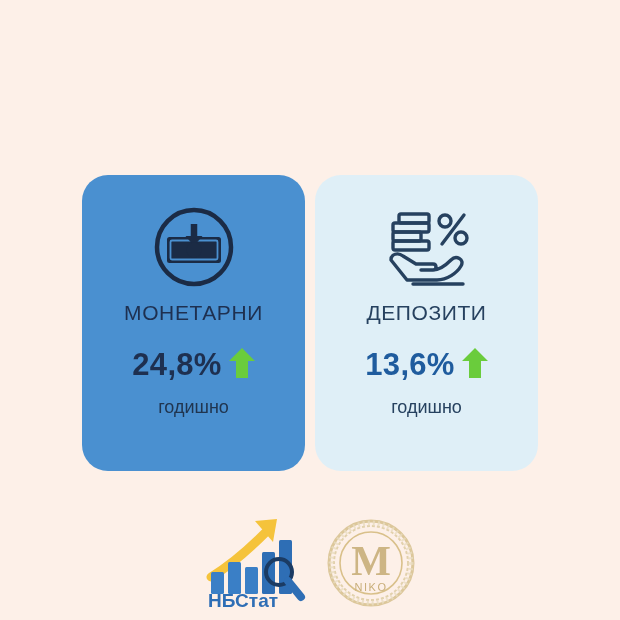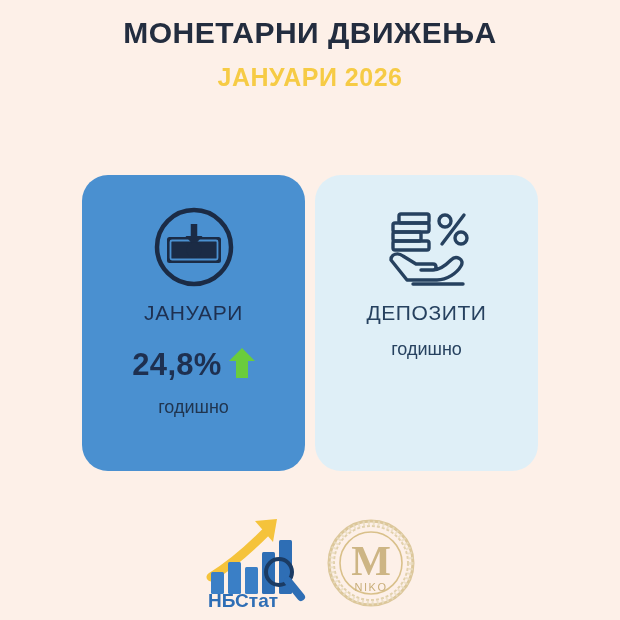--- a/index.html
+++ b/index.html
@@ -153,39 +153,35 @@
     height: 92px;
     position: relative;
   }
   .logo-seal svg { display: block; }
 </style>
 </head>
 <body>
 
 <div class="page">
 
-  <div class="header">
-    <h1 class="title">МОНЕТАРНИ ДВИЖЕЊА</h1>
-    <h2 class="subtitle">ЈАНУАРИ 2026</h2>
-  </div>
 
   <div class="cards">
 
     <div class="card card-deposits">
       <div class="card-icon">
         <svg width="86" height="86" viewBox="0 0 86 86" aria-hidden="true">
           <circle cx="43" cy="43" r="37" fill="none" stroke="#1B2B45" stroke-width="4.5"></circle>
           <rect x="16" y="33" width="54" height="26" rx="2.5" fill="#1B2B45"></rect>
           <rect x="19.5" y="36.5" width="47" height="19" rx="1.5" fill="none" stroke="#4A90D0" stroke-width="1.8"></rect>
           <path d="M43 20 L43 36" stroke="#1B2B45" stroke-width="6.5" stroke-linecap="butt"></path>
           <path d="M34.5 32 L43 42 L51.5 32 Z" fill="#1B2B45"></path>
           <circle cx="43" cy="46" r="7.5" fill="#1B2B45"></circle>
         </svg>
       </div>
-      <div class="card-label">ЈАНУАРИ</div>
+      <div class="card-label">МОНЕТАРНИ</div>
       <div class="value-row">
         <span class="value">24,8%</span>
         <span class="arrow-up">
           <svg width="26" height="30" viewBox="0 0 26 30" aria-hidden="true">
             <path d="M13 0 L26 13 L19 13 L19 30 L7 30 L7 13 L0 13 Z" fill="#6ACC3C"></path>
           </svg>
         </span>
       </div>
       <div class="period">годишно</div>
     </div>
@@ -203,20 +199,28 @@
             <circle cx="64" cy="17" r="6"></circle>
             <circle cx="80" cy="34" r="6"></circle>
             <path d="M83 11 L61 40" stroke-linecap="round"></path>
           </g>
           <path d="M10 56 C10 50, 17 48, 22 52 L35 60 L52 60 C56 60, 56 66, 52 66 L40 66
                    L52 66 C60 66, 66 60, 70 56 C75 51, 84 55, 80 62 C76 69, 66 76, 56 76 L26 76 Z" fill="none" stroke="#26415F" stroke-width="3.4" stroke-linejoin="round" stroke-linecap="round"></path>
           <path d="M32 80 L82 80" stroke="#26415F" stroke-width="3.4" stroke-linecap="round"></path>
         </svg>
       </div>
       <div class="card-label">ДЕПОЗИТИ</div>
+      <div class="value-row">
+        <span class="value">13,6%</span>
+        <span class="arrow-up">
+          <svg width="26" height="30" viewBox="0 0 26 30" aria-hidden="true">
+            <path d="M13 0 L26 13 L19 13 L19 30 L7 30 L7 13 L0 13 Z" fill="#6ACC3C"></path>
+          </svg>
+        </span>
+      </div>
       <div class="period">годишно</div>
     </div>
 
   </div>
 
   <div class="footer">
 
     <div class="logo-nbstat">
       <svg width="112" height="95" viewBox="0 0 112 95" aria-hidden="true">
 

